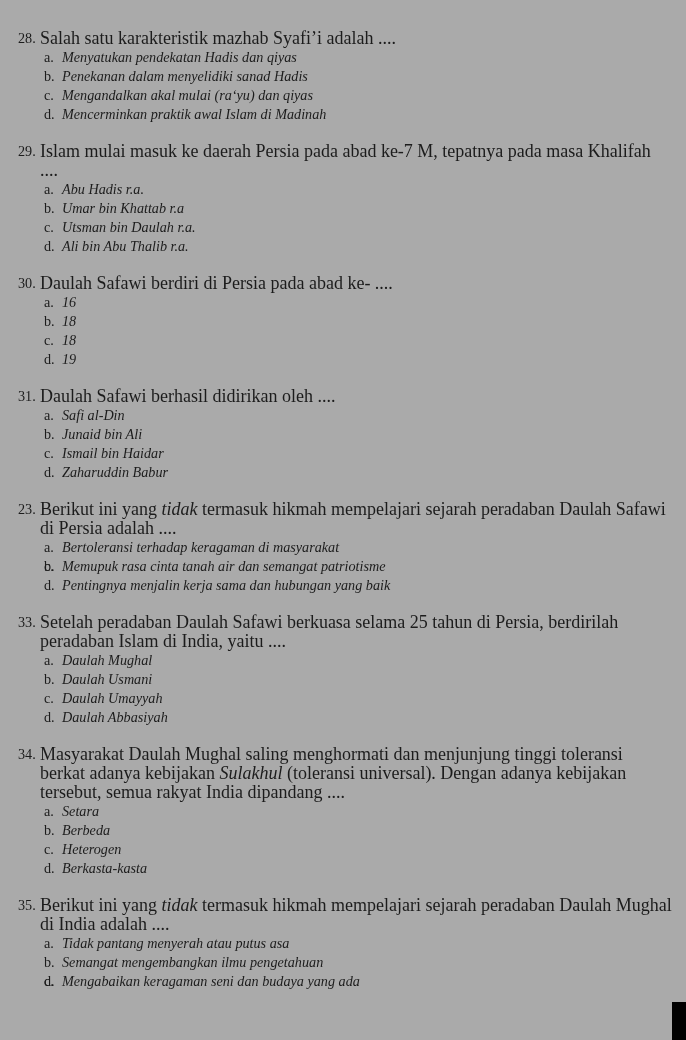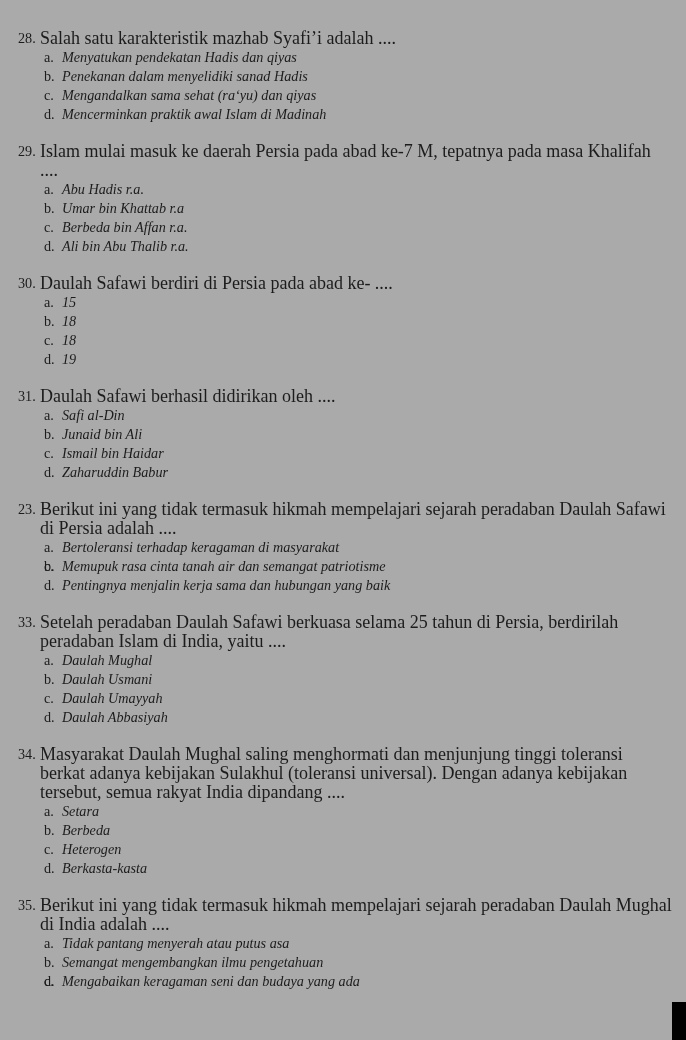--- a/index.html
+++ b/index.html
@@ -66,20 +66,21 @@
     position: absolute;
     left: 26px;
     top: 0;
     font-size: 14.2px;
   }
   .opt-text {
     font-size: 14.2px;
     font-style: italic;
   }
   .em {
+    font-style: italic;
   }
   #corner-mark {
     position: absolute;
     left: 672px;
     top: 1002px;
     width: 14px;
     height: 38px;
     background: #000000;
   }
 </style>
@@ -89,43 +90,43 @@
 <div id="sheet" style="background: rgb(170, 170, 170);">
   <div id="quiz">
       <div class="question-block">
         <div class="question-line">
           <span class="q-num">28.</span>
           <span class="q-text">Salah satu karakteristik mazhab Syafi’i adalah ....</span>
         </div>
         <ul class="options">
           <li class="option"><span class="opt-letter">a.</span><span class="opt-text">Menyatukan pendekatan Hadis dan qiyas</span></li>
           <li class="option"><span class="opt-letter">b.</span><span class="opt-text">Penekanan dalam menyelidiki sanad Hadis</span></li>
-          <li class="option"><span class="opt-letter">c.</span><span class="opt-text">Mengandalkan sama sehat (ra‘yu) dan qiyas</span></li>
+          <li class="option"><span class="opt-letter">c.</span><span class="opt-text">Mengandalkan akal mulai (ra‘yu) dan qiyas</span></li>
           <li class="option"><span class="opt-letter">d.</span><span class="opt-text">Mencerminkan praktik awal Islam di Madinah</span></li>
         </ul>
       </div>
       <div class="question-block">
         <div class="question-line">
           <span class="q-num">29.</span>
           <span class="q-text">Islam mulai masuk ke daerah Persia pada abad ke-7 M, tepatnya pada masa Khalifah ....</span>
         </div>
         <ul class="options">
           <li class="option"><span class="opt-letter">a.</span><span class="opt-text">Abu Hadis r.a.</span></li>
           <li class="option"><span class="opt-letter">b.</span><span class="opt-text">Umar bin Khattab r.a</span></li>
-          <li class="option"><span class="opt-letter">c.</span><span class="opt-text">Berbeda bin Affan r.a.</span></li>
+          <li class="option"><span class="opt-letter">c.</span><span class="opt-text">Utsman bin Daulah r.a.</span></li>
           <li class="option"><span class="opt-letter">d.</span><span class="opt-text">Ali bin Abu Thalib r.a.</span></li>
         </ul>
       </div>
       <div class="question-block">
         <div class="question-line">
           <span class="q-num">30.</span>
           <span class="q-text">Daulah Safawi berdiri di Persia pada abad ke- ....</span>
         </div>
         <ul class="options">
-          <li class="option"><span class="opt-letter">a.</span><span class="opt-text">15</span></li>
+          <li class="option"><span class="opt-letter">a.</span><span class="opt-text">16</span></li>
           <li class="option"><span class="opt-letter">b.</span><span class="opt-text">18</span></li>
           <li class="option"><span class="opt-letter">c.</span><span class="opt-text">18</span></li>
           <li class="option"><span class="opt-letter">d.</span><span class="opt-text">19</span></li>
         </ul>
       </div>
       <div class="question-block">
         <div class="question-line">
           <span class="q-num">31.</span>
           <span class="q-text">Daulah Safawi berhasil didirikan oleh ....</span>
         </div>

